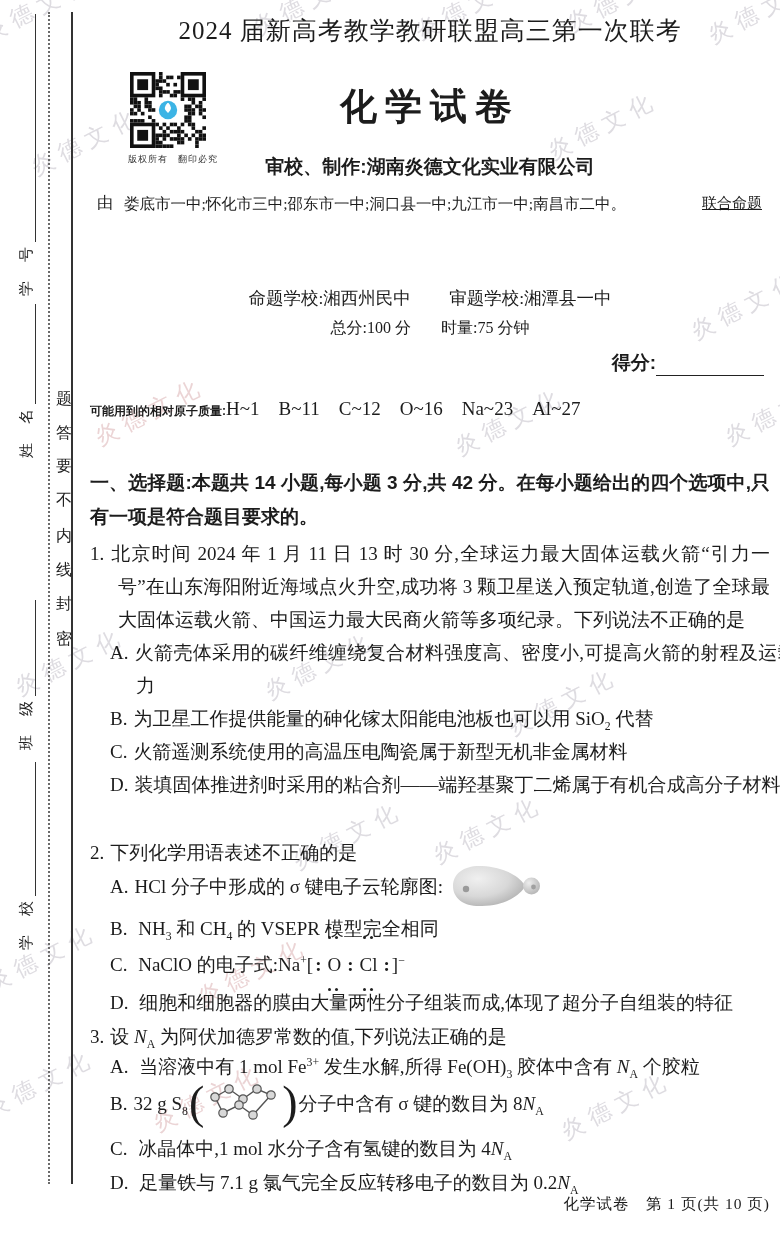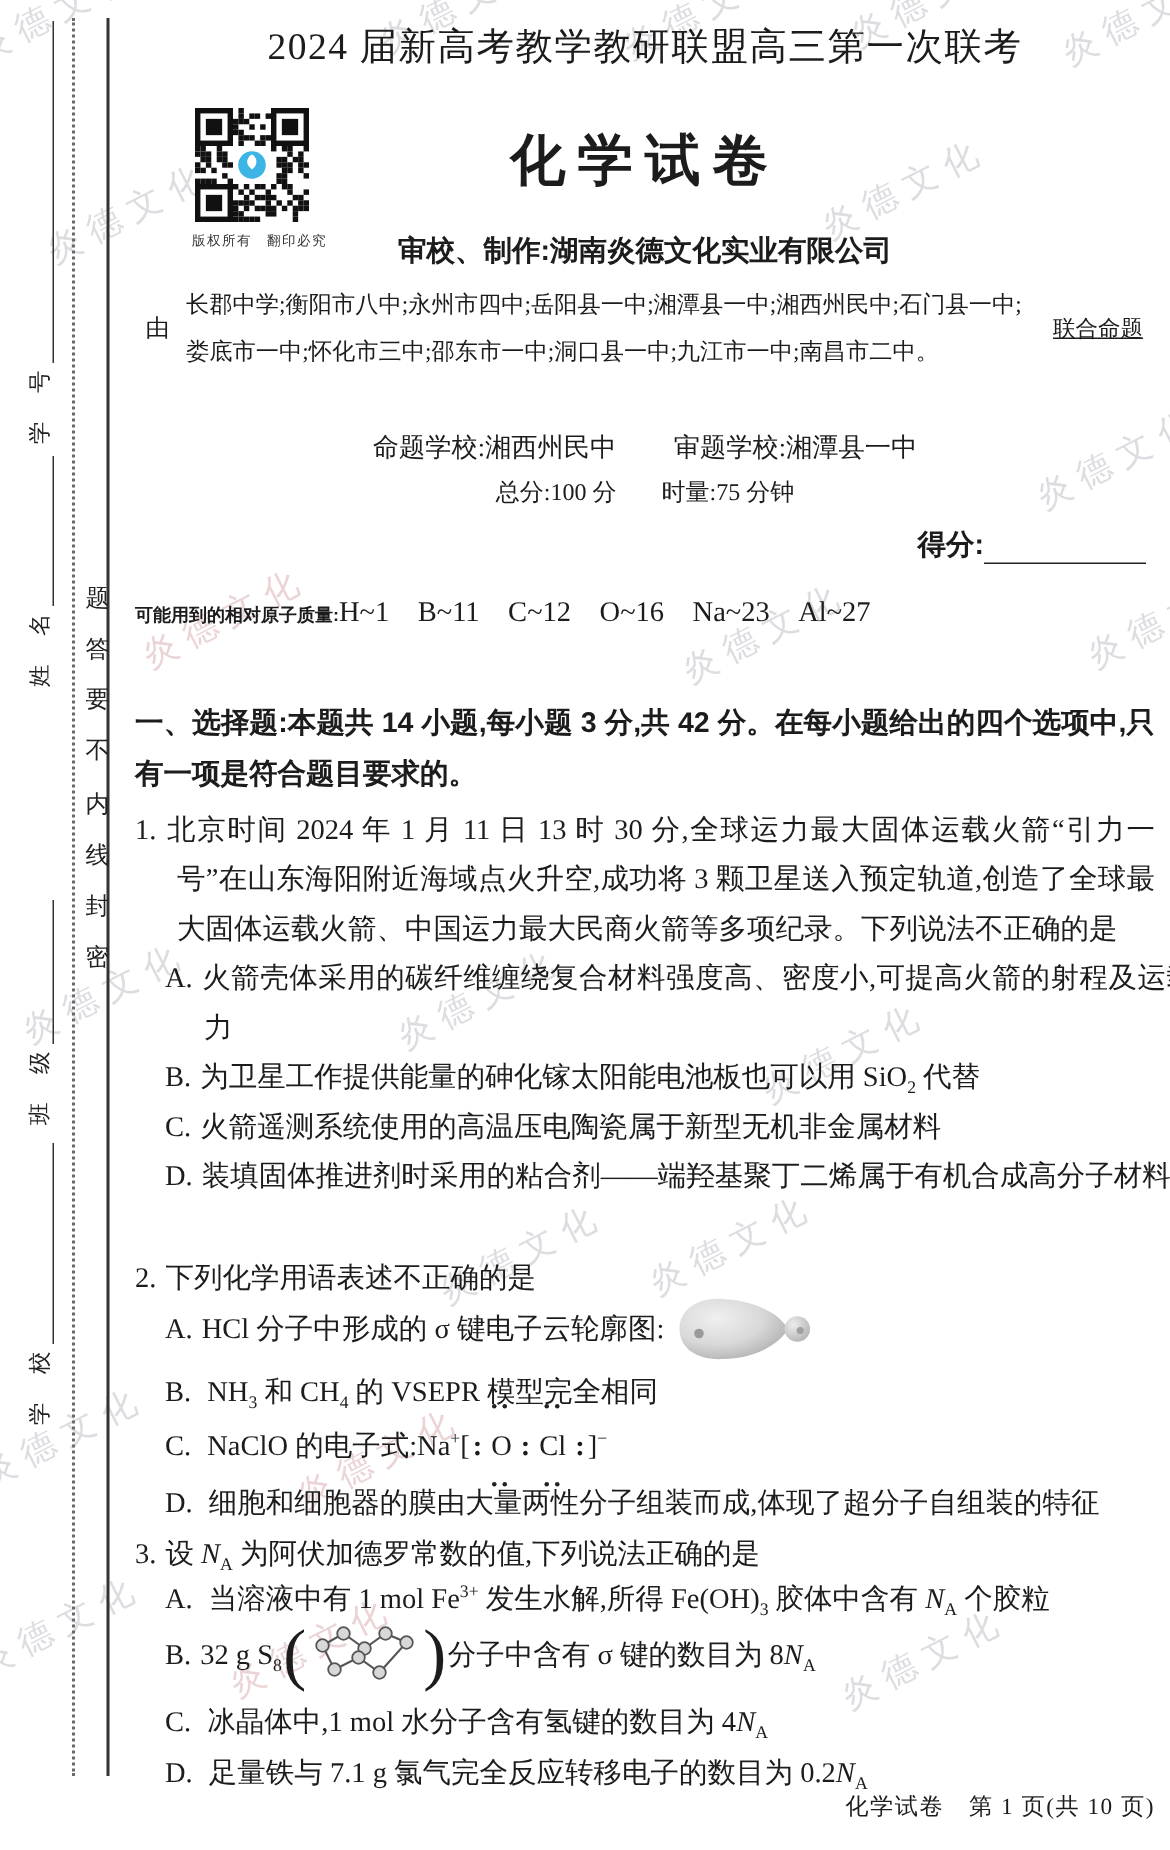--- a/index.html
+++ b/index.html
@@ -260,21 +260,20 @@
         </svg>
       <div class="qr-caption">版权所有　翻印必究</div>
     </div>
 
     <div class="abs paper-title hei">化学试卷</div>
     <div class="abs producer hei">审校、制作:湖南炎德文化实业有限公司</div>
 
     <div class="schools">
       <div class="by">由</div>
       <div class="school-lines">
-        <div>长郡中学;衡阳市八中;永州市四中;岳阳县一中;湘潭县一中;湘西州民中;石门县一中;</div>
         <div>娄底市一中;怀化市三中;邵东市一中;洞口县一中;九江市一中;南昌市二中。</div>
       </div>
       <div class="joint">联合命题</div>
     </div>
 
     <div class="abs setters">
       <span>命题学校:湘西州民中</span>
       <span>审题学校:湘潭县一中</span>
     </div>
 

